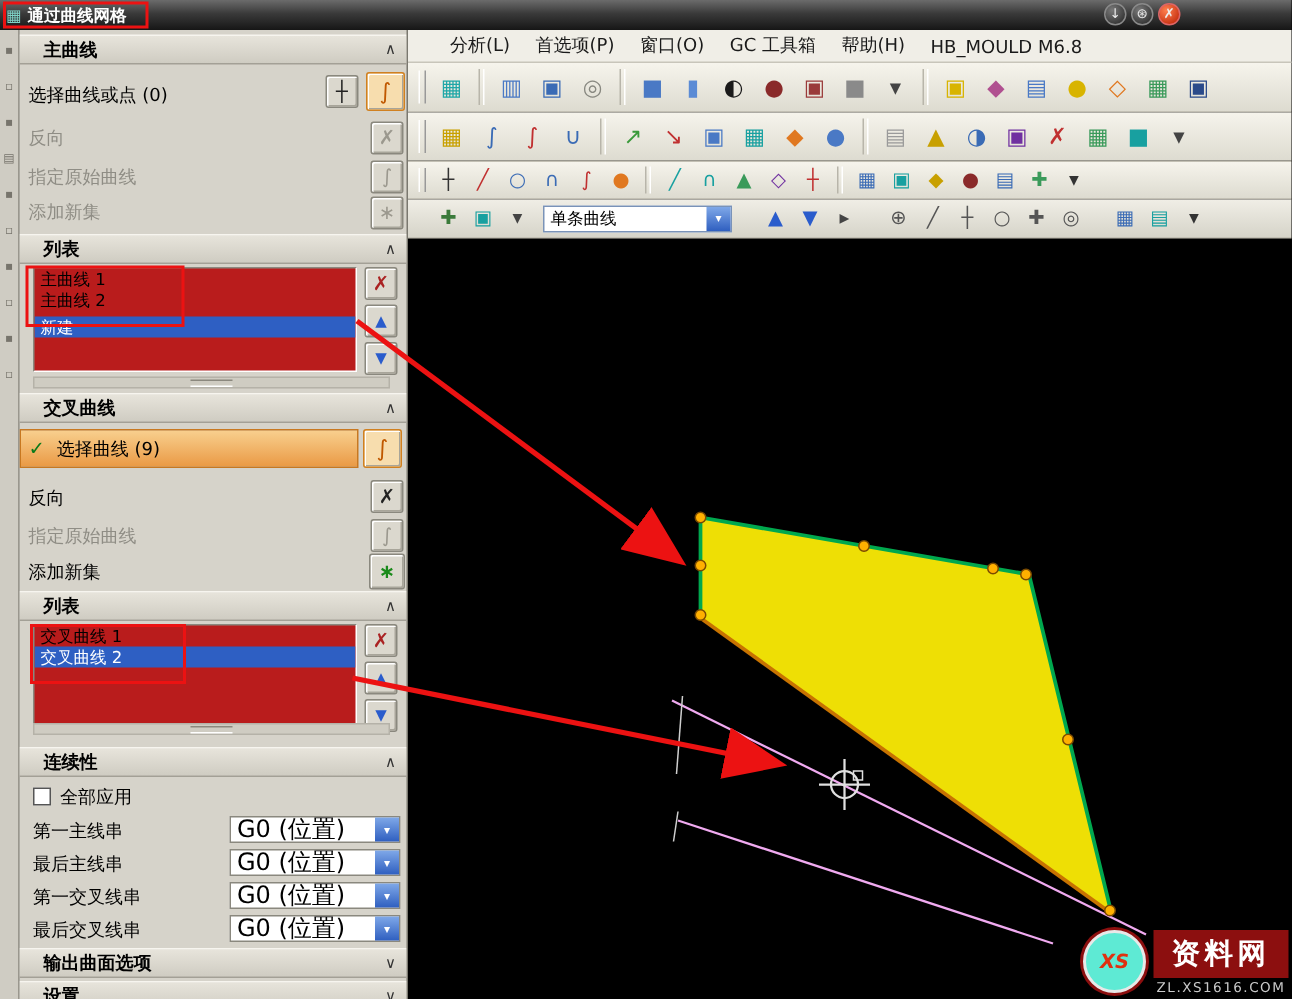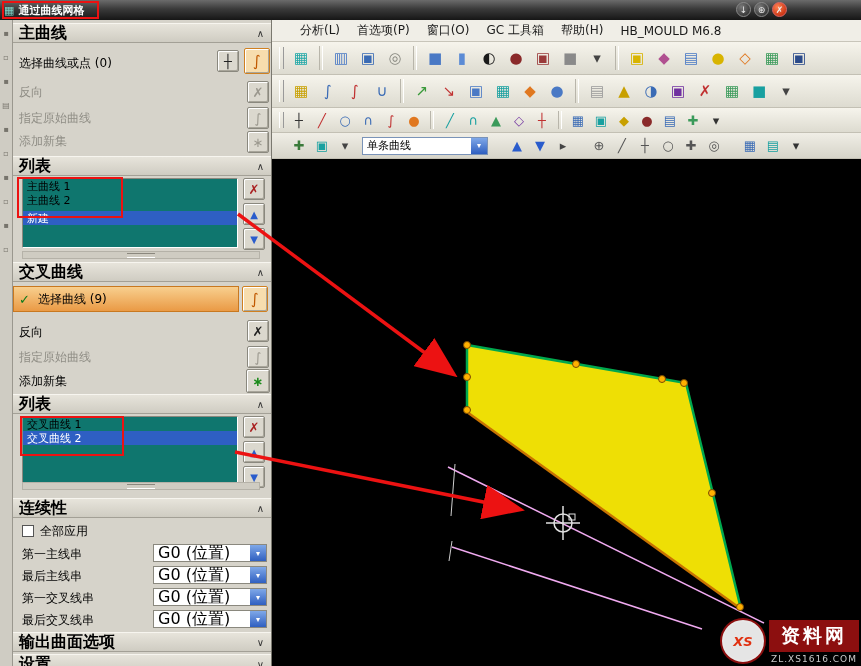--- a/index.html
+++ b/index.html
@@ -53,30 +53,30 @@
 
   
   .viewport{position:absolute;left:272px;top:159px;width:589px;height:507px;background:#000;z-index:3;overflow:hidden;}
 
   
   .dialog{position:absolute;left:13px;top:20px;width:259px;height:646px;background:#d6d3ca;
     border-right:1px solid #7a786f;z-index:10;overflow:hidden;font-size:12px;box-sizing:border-box;}
   .hdr{position:absolute;left:0;width:258px;height:20px;
     background:linear-gradient(#e7e4db,#cfccc2);border-top:1px solid #f7f5ef;border-bottom:1px solid #a3a096;
     display:flex;align-items:center;box-sizing:border-box;}
-  .hdr .t{font-weight:bold;margin-left:6px;color:#000;font-size:16px;white-space:nowrap;}
+  .hdr .t{font-weight:bold;margin-left:16px;color:#000;font-size:12px;white-space:nowrap;}
   .hdr .chev{position:absolute;right:7px;font-size:10px;color:#333;}
   .lbl{position:absolute;font-size:12px;color:#000;white-space:nowrap;}
   .gray{color:#8f8d85;}
   .btn{position:absolute;width:22px;height:22px;background:#dbd8ce;border:1px solid #8a887e;
     box-shadow:inset 1px 1px 0 #fff,inset -1px -1px 0 #a8a59a;display:flex;align-items:center;
     justify-content:center;font-size:13px;box-sizing:border-box;border-radius:2px;color:#222;}
   .btn.dis{color:#9b988e;}
   .btn.orange{background:#f7ddae;border-color:#d08020;color:#c05800;}
-  .listbox{position:absolute;background:#0f766e;border:1px solid;border-color:#8a887e #fff #fff #8a887e;
+  .listbox{position:absolute;background:#b91c1c;border:1px solid;border-color:#8a887e #fff #fff #8a887e;
     box-sizing:border-box;overflow:hidden;text-align:right;}
   .lrow{height:14px;font-size:11px;display:flex;align-items:center;padding-left:4px;color:#000;white-space:nowrap;}
   .lrow.sel{background:#2e5fc3;color:#fff;}
   .resize{position:absolute;height:8px;background:#cfccc2;border:1px solid #b5b2a8;box-sizing:border-box;
     display:flex;align-items:center;justify-content:center;}
   .resize .dots{width:28px;height:3px;border-top:1px solid #8b887e;border-bottom:1px solid #fff;}
   .selrow-active{position:absolute;left:0;top:266px;width:226px;height:26px;
     background:linear-gradient(#f8cf8e,#ea9a45);border:1px solid #c87820;box-sizing:border-box;
     display:flex;align-items:center;}
   .check{color:#0a7a1a;font-weight:bold;font-size:13px;margin-left:5px;}
@@ -87,21 +87,21 @@
   .dcombo .ct{flex:1;font-size:16px;padding-left:4px;color:#000;white-space:nowrap;}
   .dcombo .cb{width:16px;height:16px;background:linear-gradient(#7fa8e8,#2f5fc0);color:#fff;font-size:8px;
     display:flex;align-items:center;justify-content:center;}
 
   
   .overlay{position:absolute;left:0;top:0;width:861px;height:666px;z-index:40;pointer-events:none;}
   .redbox{position:absolute;border:2px solid #ec1212;z-index:45;pointer-events:none;box-sizing:border-box;}
 
   
   .watermark{position:absolute;right:2px;bottom:2px;display:flex;align-items:flex-start;z-index:6;}
-  .wm-logo{width:38px;height:38px;border-radius:50%;background:#e5e5e5;border:2px solid #e8e8e8;
+  .wm-logo{width:38px;height:38px;border-radius:50%;background:#5eead4;border:2px solid #e8e8e8;
     box-shadow:0 0 0 2px #8c0f0f;display:flex;align-items:center;justify-content:center;
     color:#e03010;font-weight:bold;font-style:italic;font-size:13px;}
   .wm-right{margin-left:5px;display:flex;flex-direction:column;align-items:center;}
   .wm-name{background:#8c0f0f;color:#fff;font-weight:bold;font-size:19px;padding:3px 12px;letter-spacing:3px;white-space:nowrap;}
   .wm-url{color:#c9c9c9;font-size:9px;letter-spacing:1px;margin-top:2px;}
 </style>
 </head>
 <body>
 
 <div id="app">

